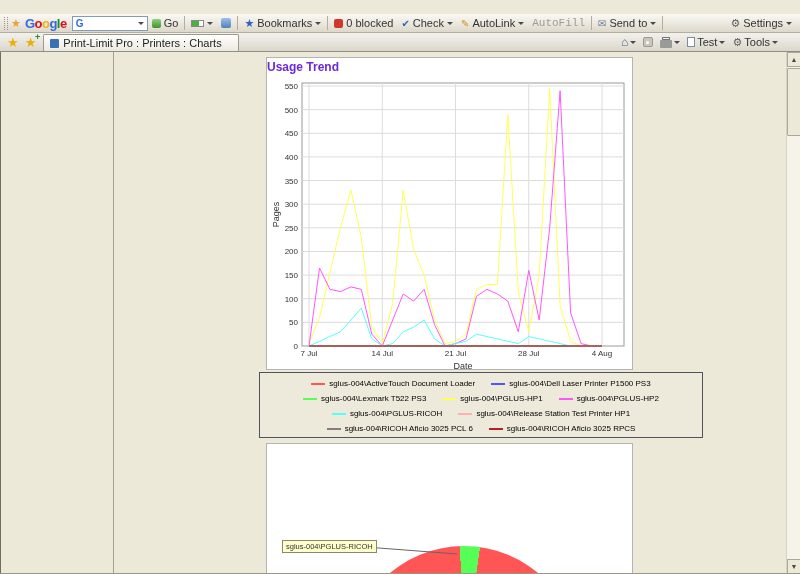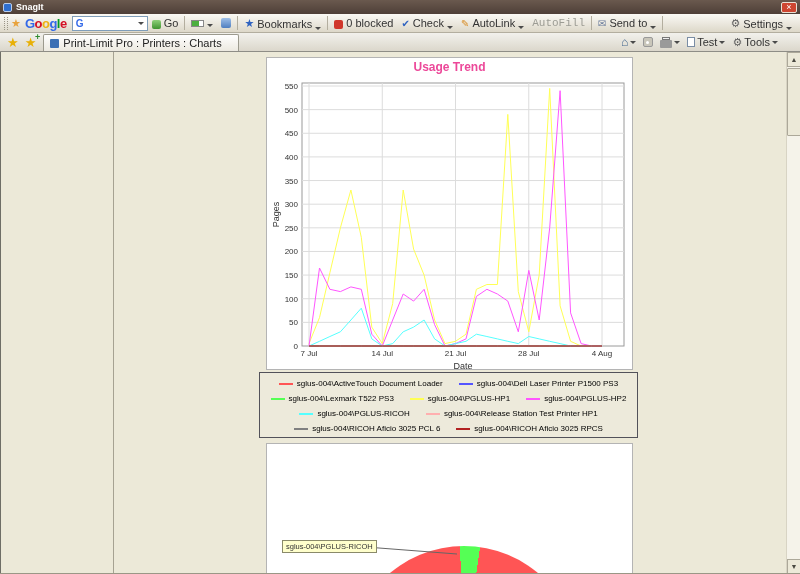--- a/index.html
+++ b/index.html
@@ -14,21 +14,21 @@
   .snagit-close{margin-left:auto;width:16px;height:11px;background:#ce4631;color:#fff;font-size:9px;line-height:9px;text-align:center;border:1px solid #e8e0d4;border-radius:2px;cursor:pointer;}
 
   
   .gtb{position:absolute;left:0;top:14px;width:800px;height:19px;background:linear-gradient(#faf9f5,#ddd8c9);border-bottom:1px solid #b3ae9f;display:flex;align-items:center;padding:0 4px;font-size:11px;color:#333;white-space:nowrap;}
   .grip{width:4px;height:13px;border-left:1px dotted #9a9587;border-right:1px dotted #9a9587;margin-right:3px;}
   .gtb-staricon{color:#e8a33d;font-size:11px;margin-right:2px;}
   .glogo{font-weight:bold;font-size:13px;letter-spacing:-0.5px;margin:0 5px 0 2px;}
   .gsearch{width:76px;height:15px;background:#fff;border:1px solid #7f9db9;display:flex;align-items:center;padding:0 3px;gap:3px;cursor:text;}
   .gsearch-g{color:#3369E8;font-weight:bold;font-size:10px;}
   .gsearch .flex{flex:1;}
-  .gtb-btn{display:flex;align-items:flex-end;gap:3px;padding:1px 4px;border-radius:2px;cursor:pointer;}
+  .gtb-btn{display:flex;align-items:center;gap:3px;padding:1px 4px;border-radius:2px;cursor:pointer;}
   .sep{width:1px;height:14px;background:#b3ae9f;margin:0 2px;}
   .dar{width:0;height:0;border-left:3px solid transparent;border-right:3px solid transparent;border-top:3px solid #4a4a4a;display:inline-block;}
   .disabled{color:#9c9c94;font-family:Liberation Mono, monospace;}
   .go-icon{width:9px;height:9px;background:linear-gradient(#8fd07a,#3f9430);border-radius:2px;}
   .pr-icon{width:13px;height:7px;background:#fff;border:1px solid #888;position:relative;}
   .pr-icon i{position:absolute;left:0;top:0;bottom:0;width:60%;background:#4caf3f;display:block;}
   .sq-icon{width:10px;height:10px;background:linear-gradient(#9fc0e8,#4f7fc0);border-radius:2px;}
   .bm-star{color:#2f63c0;font-size:11px;}
   .blk{width:9px;height:9px;background:#d0372b;border-radius:2px;}
   .chk{color:#2f63c0;font-size:10px;}
@@ -53,49 +53,44 @@
   .printer{width:12px;height:8px;background:#9a9a9a;border-radius:1px;position:relative;margin-top:3px;}
   .printer i{position:absolute;left:2px;top:-3px;width:8px;height:3px;background:#eee;border:1px solid #777;display:block;}
   .pageic{width:8px;height:10px;background:#fff;border:1px solid #7a8da5;}
 
   
   .content{position:absolute;left:0;top:52px;width:800px;height:522px;background:#ECE9D8;border-left:1px solid #6e6e66;}
   .frame-divider{position:absolute;left:112px;top:0;width:1px;height:100%;background:#a6a292;}
   .panel{position:absolute;background:#fff;border:1px solid #b4b4b4;}
   .panel1{left:265px;top:5px;width:367px;height:313px;}
   .panel2{left:265px;top:391px;width:367px;height:131px;overflow:hidden;}
-  .chart-title{position:absolute;top:2px;left:0;width:100%;text-align:center;font-weight:bold;font-size:12px;color:#ec4899;z-index:3;}
+  .chart-title{position:absolute;top:2px;left:0;width:100%;text-align:left;font-weight:bold;font-size:12px;color:#6d28d9;z-index:3;}
   .plot-svg{position:absolute;left:0;top:0;}
 
-  .legend{position:absolute;left:258px;top:320px;width:379px;height:66px;border:1px solid #52525a;padding-top:3px;background:#EDEADB;}
+  .legend{position:absolute;left:258px;top:320px;width:444px;height:66px;border:1px solid #52525a;padding-top:3px;background:#EDEADB;}
   .legend-row{display:flex;justify-content:center;gap:16px;height:15px;align-items:center;}
   .legend-item{display:flex;align-items:center;gap:4px;font-size:8px;color:#000;white-space:nowrap;}
   .legend-marker{width:14px;height:2px;display:inline-block;}
 
   .pie{position:absolute;left:82px;top:102px;width:230px;height:230px;border-radius:50%;z-index:1;}
   .pie-overlay{position:absolute;left:0;top:0;z-index:2;}
   .pie-callout{position:absolute;left:15px;top:96px;height:13px;background:#ffffcc;border:1px solid #8a8a6a;font-size:7.5px;line-height:11px;padding:0 3px;color:#333;z-index:3;}
 
   
   .vscroll{position:absolute;right:0;top:0;width:14px;height:100%;background:#f5f3ea;border-left:1px solid #d8d4c4;}
   .sb-btn{position:absolute;left:0;width:14px;height:15px;background:#ece9d8;border:1px solid #aca899;color:#4a4a42;font-size:7px;text-align:center;line-height:13px;cursor:pointer;}
   .sb-btn.up{top:0;}
   .sb-btn.down{bottom:0;}
   .sb-thumb{position:absolute;left:0;top:16px;width:14px;height:68px;background:#ece9d8;border:1px solid #aca899;border-radius:1px;cursor:pointer;}
 </style>
 </head>
 <body>
 
 <div class="screen">
 
-  <div class="snagit-bar">
-    <span class="snagit-icon"></span>
-    <span class="snagit-title">SnagIt</span>
-    <span class="snagit-close">×</span>
-  </div>
 
   <div class="gtb">
     <span class="grip"></span>
     <span class="gtb-staricon">★</span>
     <span class="glogo"><span style="color: rgb(51, 105, 232);">G</span><span style="color: rgb(213, 15, 37);">o</span><span style="color: rgb(238, 178, 17);">o</span><span style="color: rgb(51, 105, 232);">g</span><span style="color: rgb(0, 153, 37);">l</span><span style="color: rgb(213, 15, 37);">e</span></span>
     <span class="gsearch">
       <span class="gsearch-g">G</span>
       <span class="flex"></span>
       <span class="dar"></span>
     </span>

